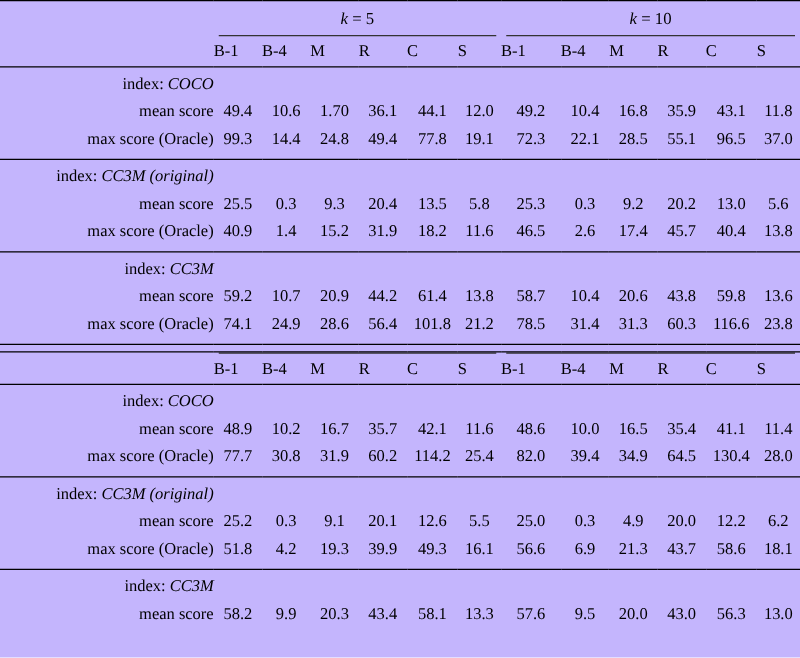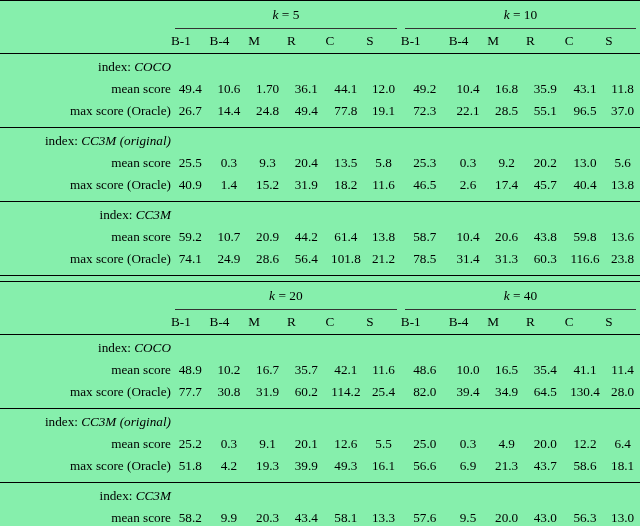--- a/index.html
+++ b/index.html
@@ -11,21 +11,21 @@
     width: 640px;
     height: 526px;
     font-family: "Liberation Serif", "DejaVu Serif", serif;
     color: #000000;
     overflow: hidden;
   }
   .page {
     position: relative;
     width: 640px;
     height: 526px;
-    background: #86efac;
+    background: #c4b5fd;
   }
 
   table.tbl {
     border-collapse: collapse;
     width: 640px;
     table-layout: fixed;
     font-size: 13.2px;
   }
 
   
@@ -154,21 +154,21 @@
             <td class="num">12.0</td>
             <td class="num">49.2</td>
             <td class="num">10.4</td>
             <td class="num">16.8</td>
             <td class="num">35.9</td>
             <td class="num">43.1</td>
             <td class="num">11.8</td>
           </tr>
           <tr>
             <td class="rowlabel indent">max score (Oracle)</td>
-            <td class="num">26.7</td>
+            <td class="num">99.3</td>
             <td class="num">14.4</td>
             <td class="num">24.8</td>
             <td class="num">49.4</td>
             <td class="num">77.8</td>
             <td class="num">19.1</td>
             <td class="num">72.3</td>
             <td class="num">22.1</td>
             <td class="num">28.5</td>
             <td class="num">55.1</td>
             <td class="num">96.5</td>
@@ -277,25 +277,20 @@
           <col style="width: 38px;">
           <col style="width: 38px;">
           <col style="width: 40px;">
           <col style="width: 34px;">
         </colgroup>
         <tbody>
           <tr class="toprule">
             <td colspan="13"></td>
           </tr>
           <tr>
-            <td></td>
-            <td colspan="6" class="ghead"><span class="kvar">k</span><span> = </span><span>20</span></td>
-            <td colspan="6" class="ghead"><span class="kvar">k</span><span> = </span><span>40</span></td>
-          </tr>
-          <tr>
             <td class="cmid-cell"></td>
             <td colspan="6" class="cmid-cell">
               <div class="cmid-line"></div>
             </td>
             <td colspan="6" class="cmid-cell">
               <div class="cmid-line"></div>
             </td>
           </tr>
           <tr>
             <td></td>
@@ -365,21 +360,21 @@
             <td class="num">0.3</td>
             <td class="num">9.1</td>
             <td class="num">20.1</td>
             <td class="num">12.6</td>
             <td class="num">5.5</td>
             <td class="num">25.0</td>
             <td class="num">0.3</td>
             <td class="num">4.9</td>
             <td class="num">20.0</td>
             <td class="num">12.2</td>
-            <td class="num">6.4</td>
+            <td class="num">6.2</td>
           </tr>
           <tr>
             <td class="rowlabel indent">max score (Oracle)</td>
             <td class="num">51.8</td>
             <td class="num">4.2</td>
             <td class="num">19.3</td>
             <td class="num">39.9</td>
             <td class="num">49.3</td>
             <td class="num">16.1</td>
             <td class="num">56.6</td>

